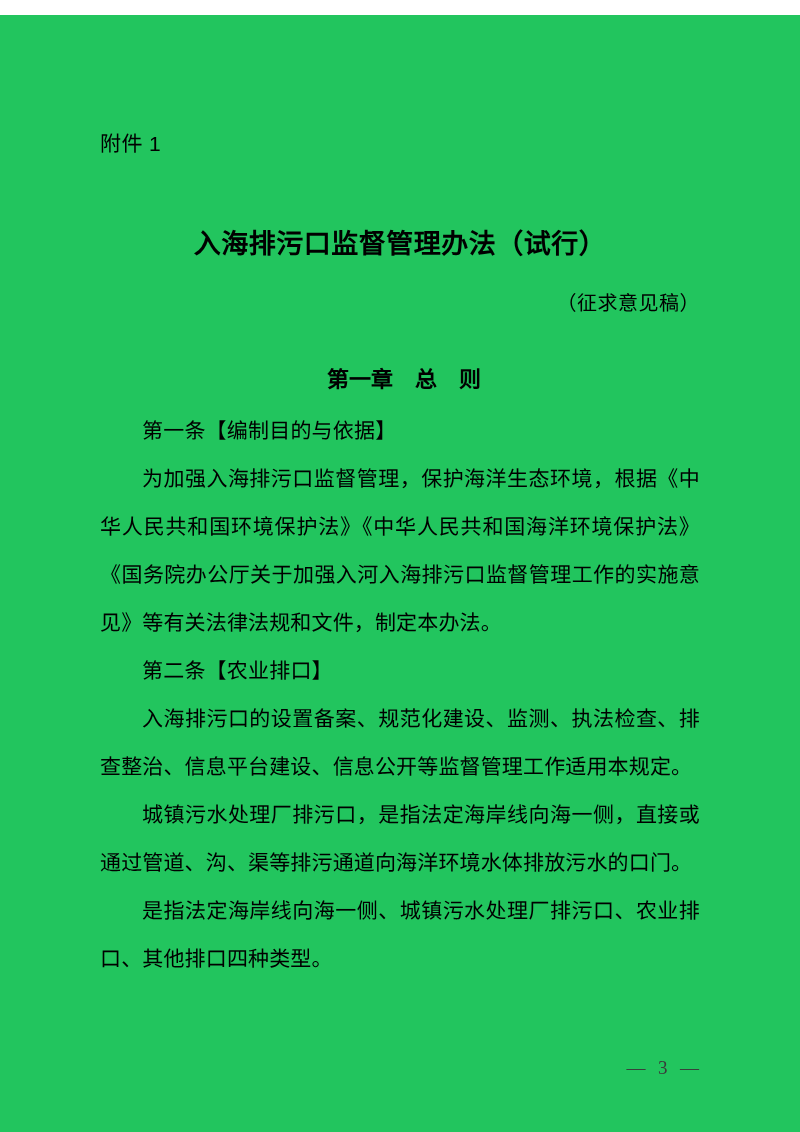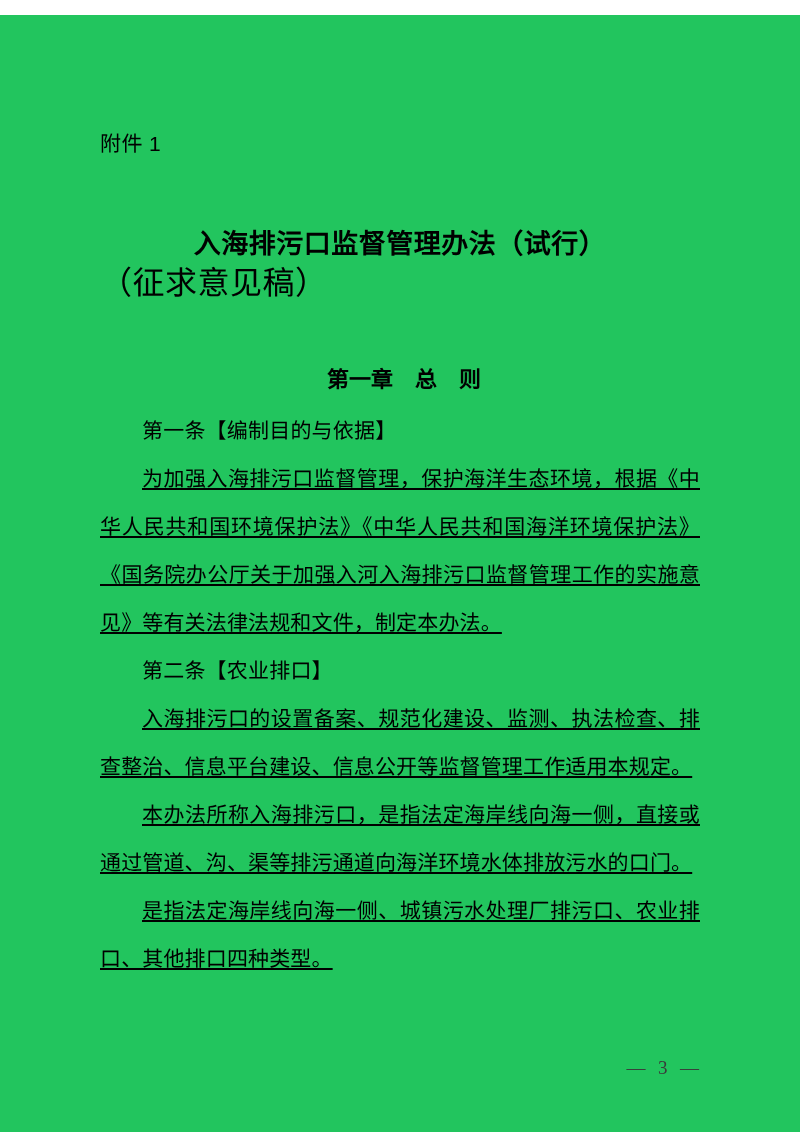--- a/index.html
+++ b/index.html
@@ -54,24 +54,24 @@
     font-size: 27px;
     line-height: 42px;
     letter-spacing: 0.5px;
     white-space: nowrap;
   }
 
   
   .doc-subtitle {
     position: absolute;
     left: 0;
-    top: 250px;
+    top: 270px;
     width: 600px;
-    text-align: left;
-    font-size: 32px;
+    text-align: right;
+    font-size: 20px;
     line-height: 36px;
     letter-spacing: 0.5px;
     white-space: nowrap;
   }
 
   
   .chapter-heading {
     position: absolute;
     left: 4px;
     top: 331px;
@@ -101,21 +101,20 @@
 
   .article-para {
     font-size: 21px;
     line-height: 48px;
     margin: 0;
     text-indent: 42px;
     letter-spacing: 0.15px;
     text-align: justify;
     text-justify: inter-ideograph;
     text-align-last: left;
-    text-decoration: underline;
   }
 
   
   .page-footer {
     position: absolute;
     left: 0;
     top: 1040px;
     width: 600px;
     text-align: right;
     font-size: 19px;
@@ -140,21 +139,21 @@
 
     <h2 class="chapter-heading">第一章　总　则</h2>
 
     <div class="body-flow">
 
       <p class="article-heading">第一条【编制目的与依据】</p>
       <p class="article-para">为加强入海排污口监督管理，保护海洋生态环境，根据《中华人民共和国环境保护法》《中华人民共和国海洋环境保护法》《国务院办公厅关于加强入河入海排污口监督管理工作的实施意见》等有关法律法规和文件，制定本办法。</p>
 
       <p class="article-heading">第二条【农业排口】</p>
       <p class="article-para">入海排污口的设置备案、规范化建设、监测、执法检查、排查整治、信息平台建设、信息公开等监督管理工作适用本规定。</p>
-      <p class="article-para">本办法所称入海排污口，是指法定海岸线向海一侧，直接或通过管道、沟、渠等排污通道向海洋环境水体排放污水的口门。</p>
+      <p class="article-para">城镇污水处理厂排污口，是指法定海岸线向海一侧，直接或通过管道、沟、渠等排污通道向海洋环境水体排放污水的口门。</p>
 
       <p class="article-para">是指法定海岸线向海一侧、城镇污水处理厂排污口、农业排口、其他排口四种类型。</p>
 
     </div>
 
     <div class="page-footer">—  3  —</div>
 
   </div>
 </div>
 

